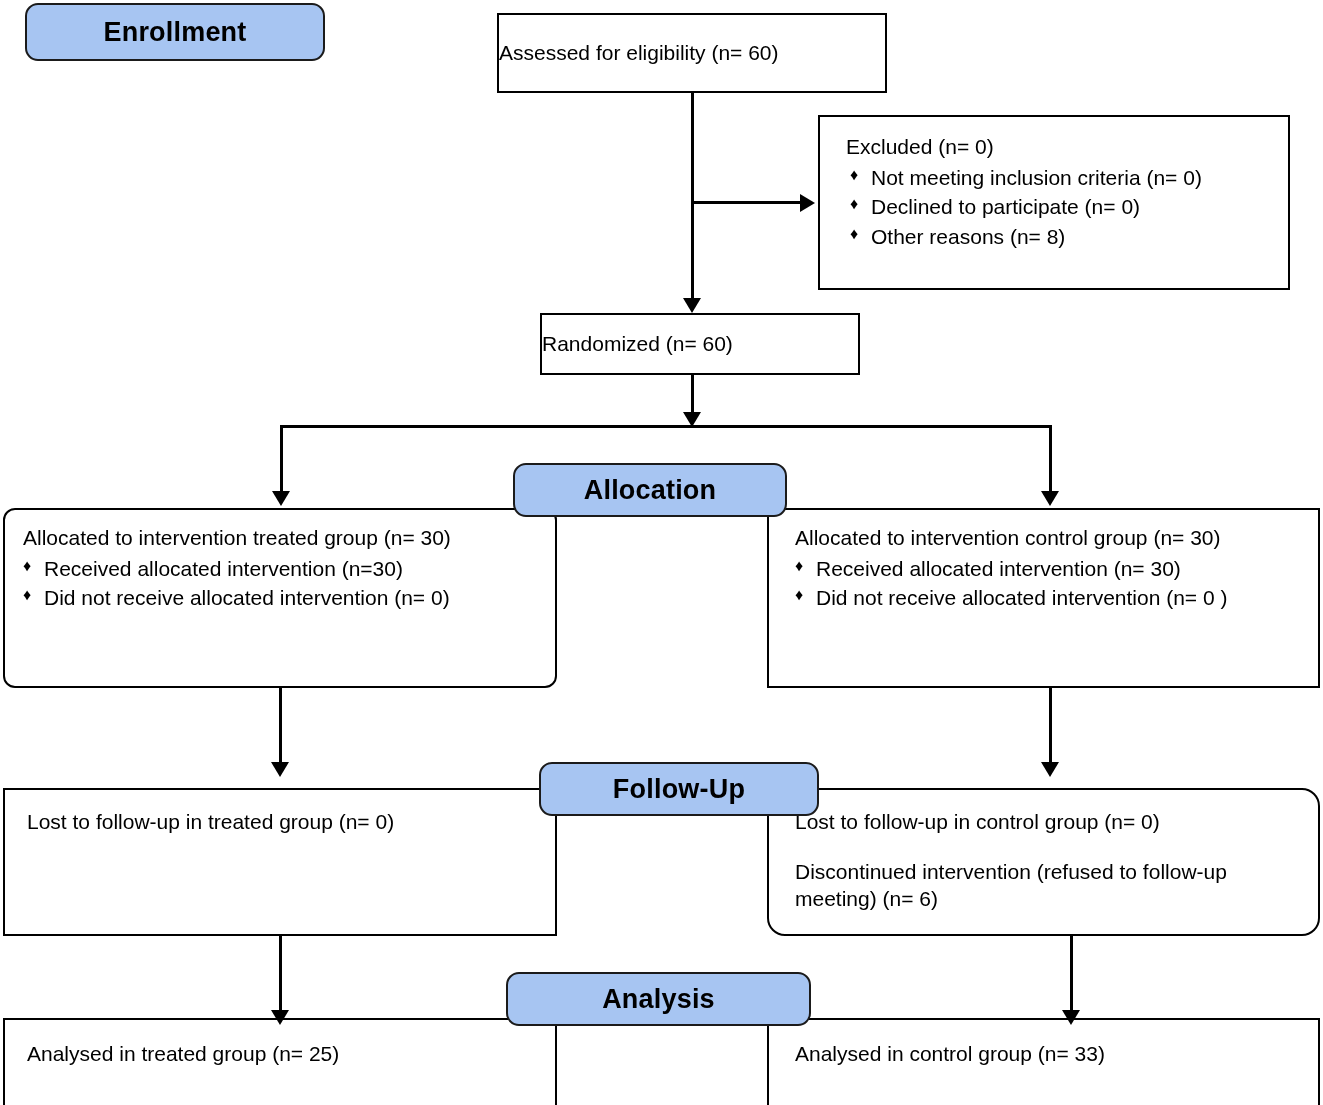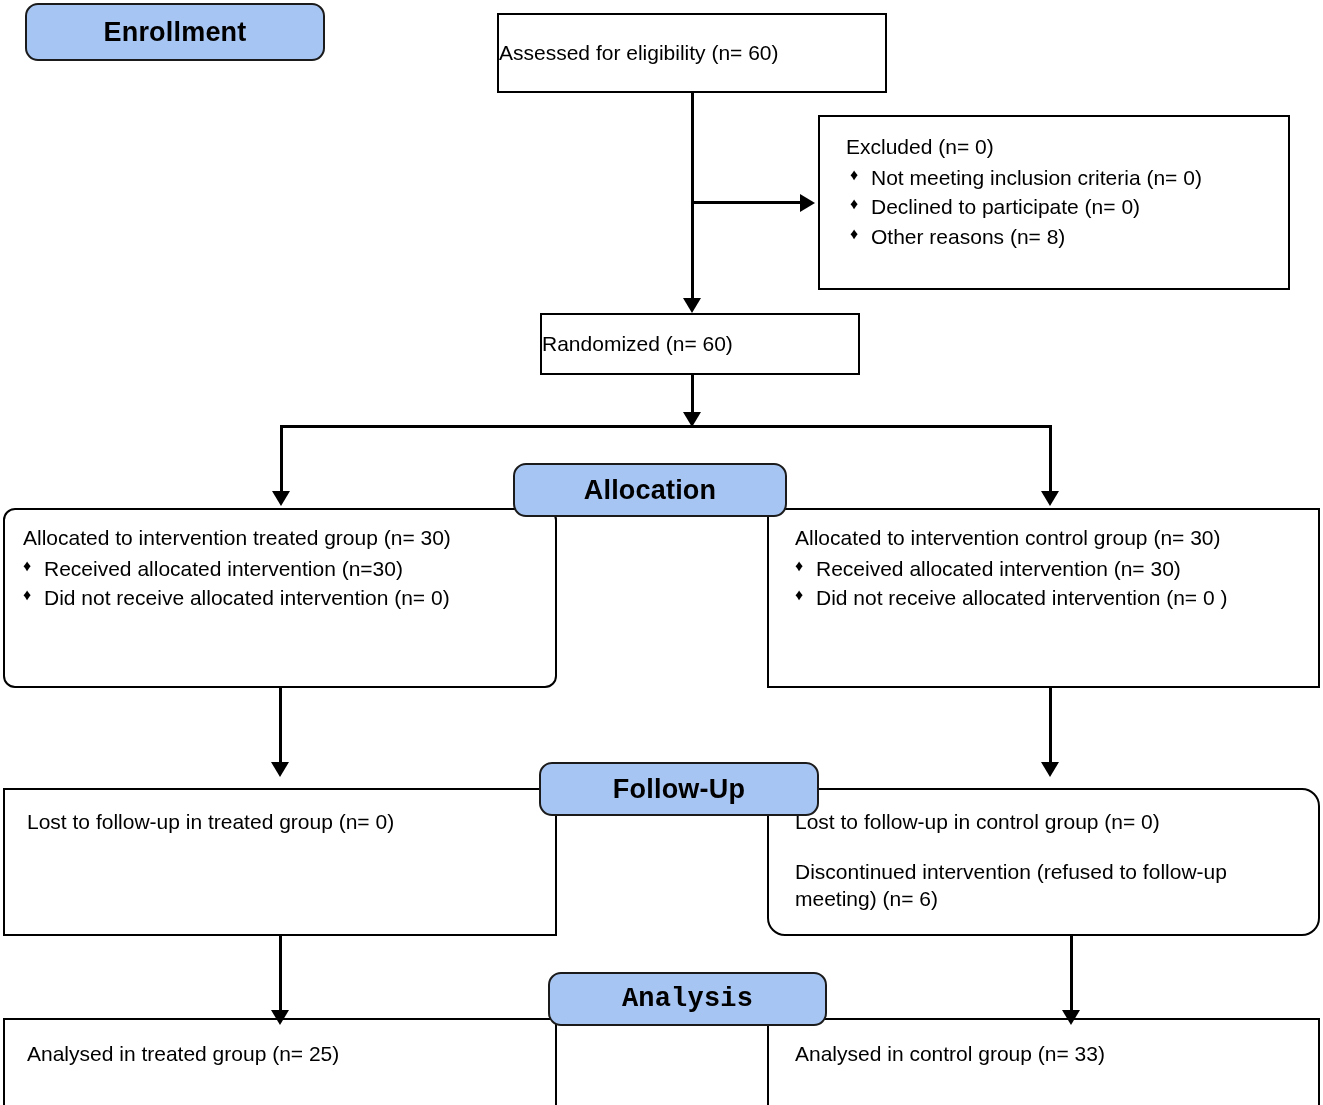--- a/index.html
+++ b/index.html
@@ -213,21 +213,21 @@
     <p class="para">Lost to follow-up in control group (n= 0)</p>
     <p class="para">Discontinued intervention (refused to follow-up meeting) (n= 6)</p>
   </div>
 
   <div class="vline" style="left:279px; top:936px; height:80px;"></div>
   <div class="arrow-down" style="left:271px; top:1010px;"></div>
 
   <div class="vline" style="left:1070px; top:936px; height:80px;"></div>
   <div class="arrow-down" style="left:1062px; top:1010px;"></div>
 
-  <div class="stage" style="left:548px; top:972px; width:279px; height:54px;font-family:Liberation Mono, monospace;">
+  <div class="stage" style="left:506px; top:972px; width:305px; height:54px;">
     <span>Analysis</span>
   </div>
 
   <div class="box" style="left:3px; top:1018px; width:554px; height:100px; padding-top:20px; padding-left:22px;">
     <span class="title-line">Analysed in treated group (n= 25)</span>
   </div>
 
   <div class="box" style="left:767px; top:1018px; width:553px; height:100px; padding-top:20px; padding-left:26px;">
     <span class="title-line">Analysed in control group (n= 33)</span>
   </div>

